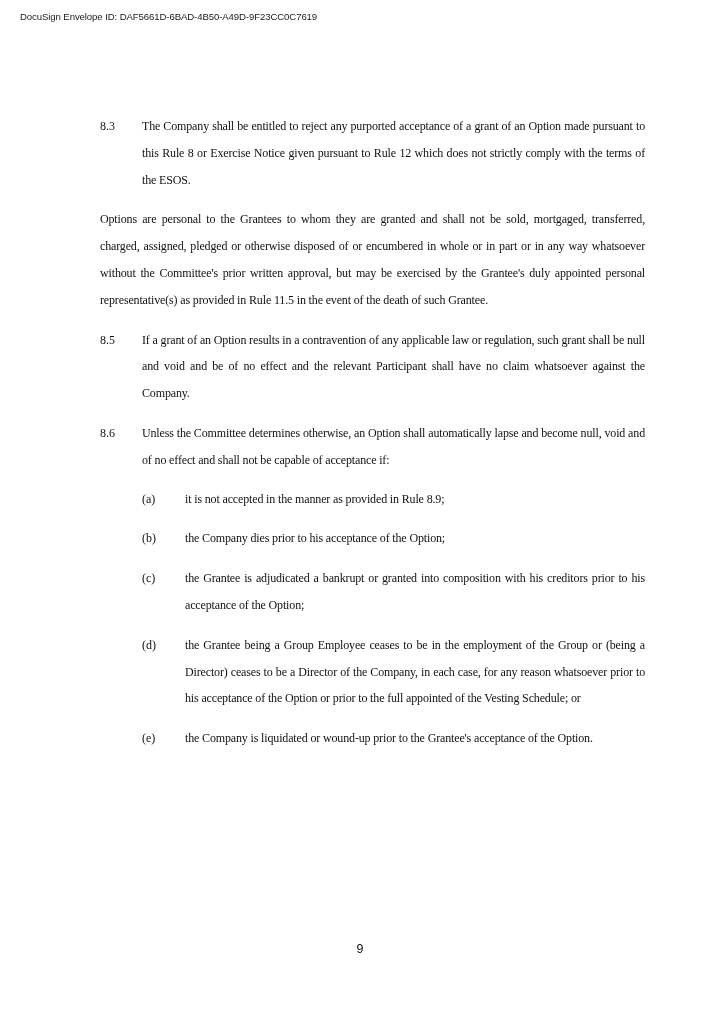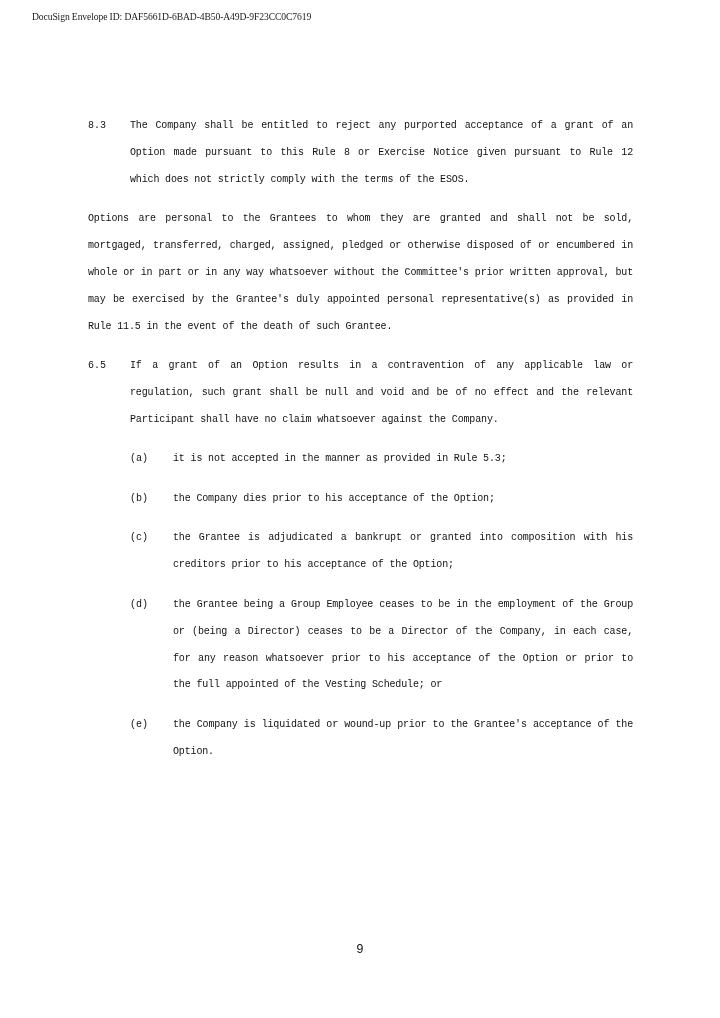--- a/index.html
+++ b/index.html
@@ -9,34 +9,34 @@
     }
     body {
       width: 720px;
       height: 1018px;
       position: relative;
       overflow: hidden;
       color: #111111;
     }
     .envelope-id {
       position: absolute;
-      left: 32px;
+      left: 20px;
       top: 11px;
-      font-family: Liberation Serif, serif;
+      font-family: Liberation Sans, sans-serif;
       font-size: 9.6px;
       color: #1a1a1a;
       letter-spacing: -0.1px;
     }
     .clauses {
       position: absolute;
-      left: 88px;
+      left: 100px;
       top: 113px;
       width: 545px;
-      font-family: Liberation Mono, monospace;
-      font-size: 10px;
+      font-family: Liberation Serif, serif;
+      font-size: 12px;
       line-height: 26.8px;
     }
     .clause {
       display: flex;
       margin-bottom: 13px;
     }
     .clause-num {
       width: 42px;
       flex: 0 0 42px;
     }
@@ -82,29 +82,33 @@
   <div class="clause">
     <div class="clause-num">8.3</div>
     <div class="clause-text">The Company shall be entitled to reject any purported acceptance of a grant of an Option made pursuant to this Rule 8 or Exercise Notice given pursuant to Rule 12 which does not strictly comply with the terms of the ESOS.</div>
   </div>
 
   <div class="clause">
     <div class="clause-text">Options are personal to the Grantees to whom they are granted and shall not be sold, mortgaged, transferred, charged, assigned, pledged or otherwise disposed of or encumbered in whole or in part or in any way whatsoever without the Committee's prior written approval, but may be exercised by the Grantee's duly appointed personal representative(s) as provided in Rule 11.5 in the event of the death of such Grantee.</div>
   </div>
 
   <div class="clause">
-    <div class="clause-num">6.5</div>
+    <div class="clause-num">8.5</div>
     <div class="clause-text">If a grant of an Option results in a contravention of any applicable law or regulation, such grant shall be null and void and be of no effect and the relevant Participant shall have no claim whatsoever against the Company.</div>
   </div>
 
+  <div class="clause">
+    <div class="clause-num">8.6</div>
+    <div class="clause-text">Unless the Committee determines otherwise, an Option shall automatically lapse and become null, void and of no effect and shall not be capable of acceptance if:</div>
+  </div>
 
   <div class="sub-list">
     <div class="sub-item">
       <div class="sub-label">(a)</div>
-      <div class="sub-text">it is not accepted in the manner as provided in Rule 5.3;</div>
+      <div class="sub-text">it is not accepted in the manner as provided in Rule 8.9;</div>
     </div>
     <div class="sub-item">
       <div class="sub-label">(b)</div>
       <div class="sub-text">the Company dies prior to his acceptance of the Option;</div>
     </div>
     <div class="sub-item">
       <div class="sub-label">(c)</div>
       <div class="sub-text">the Grantee is adjudicated a bankrupt or granted into composition with his creditors prior to his acceptance of the Option;</div>
     </div>
     <div class="sub-item">

